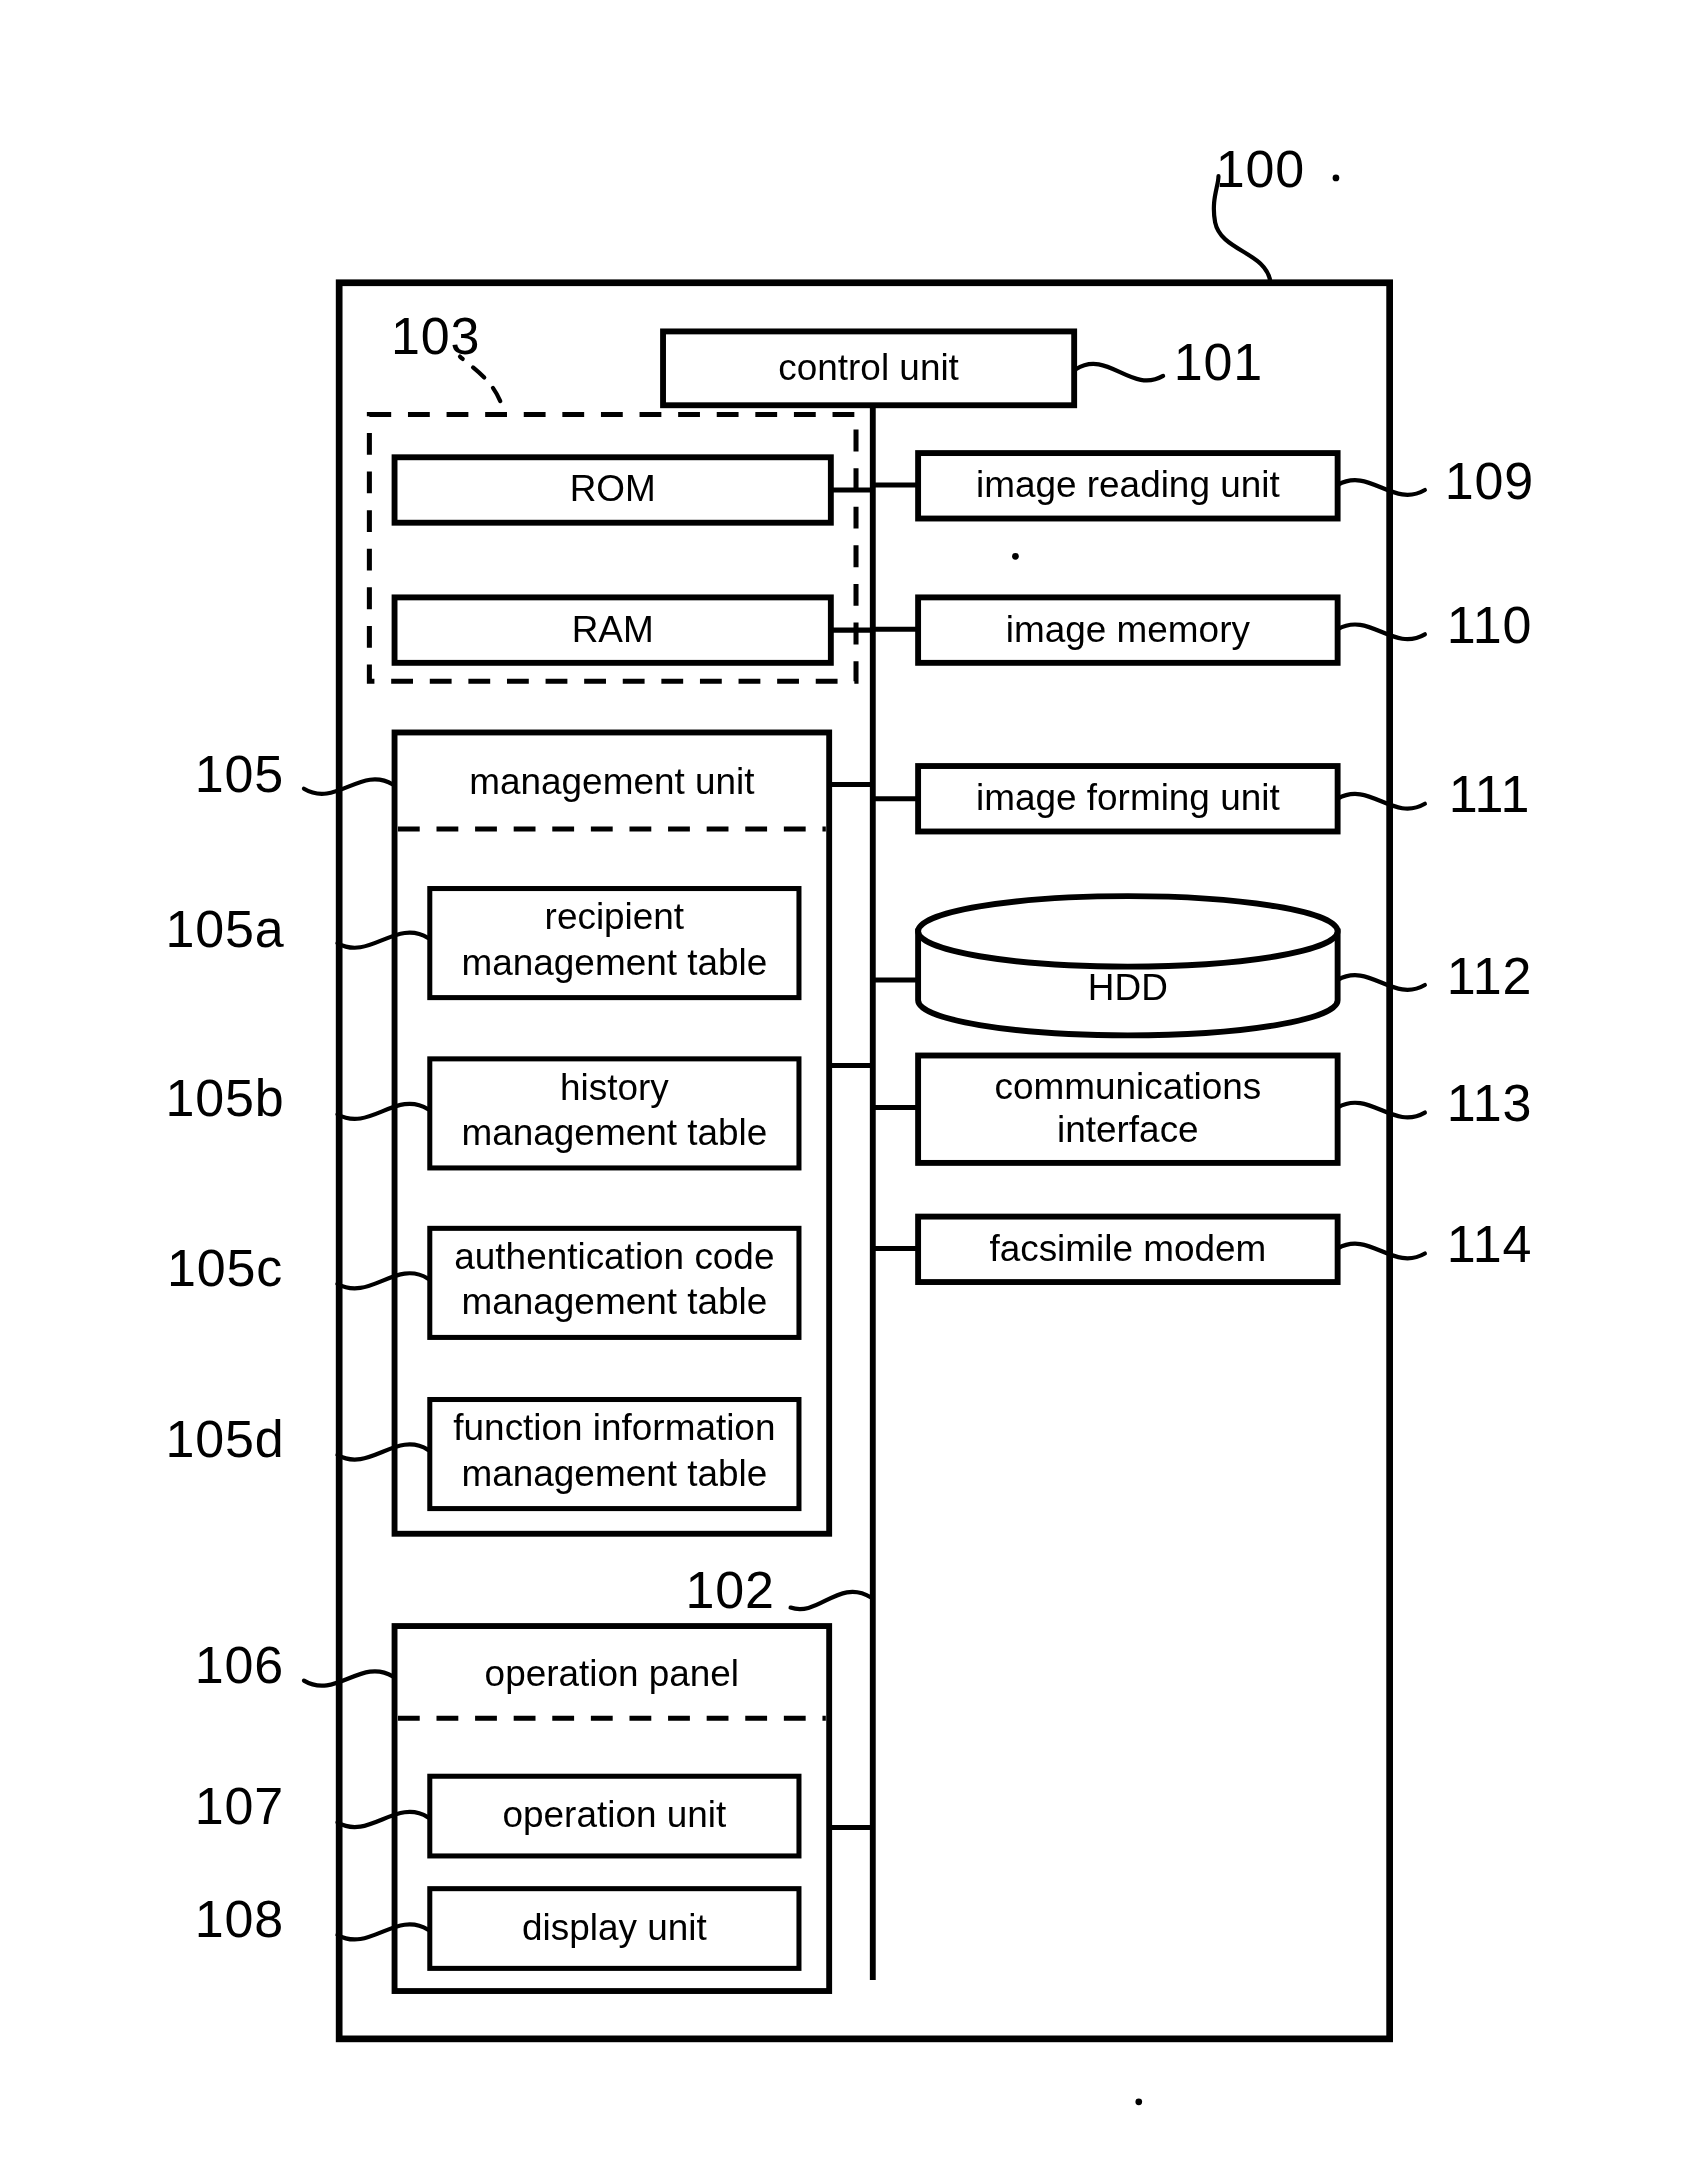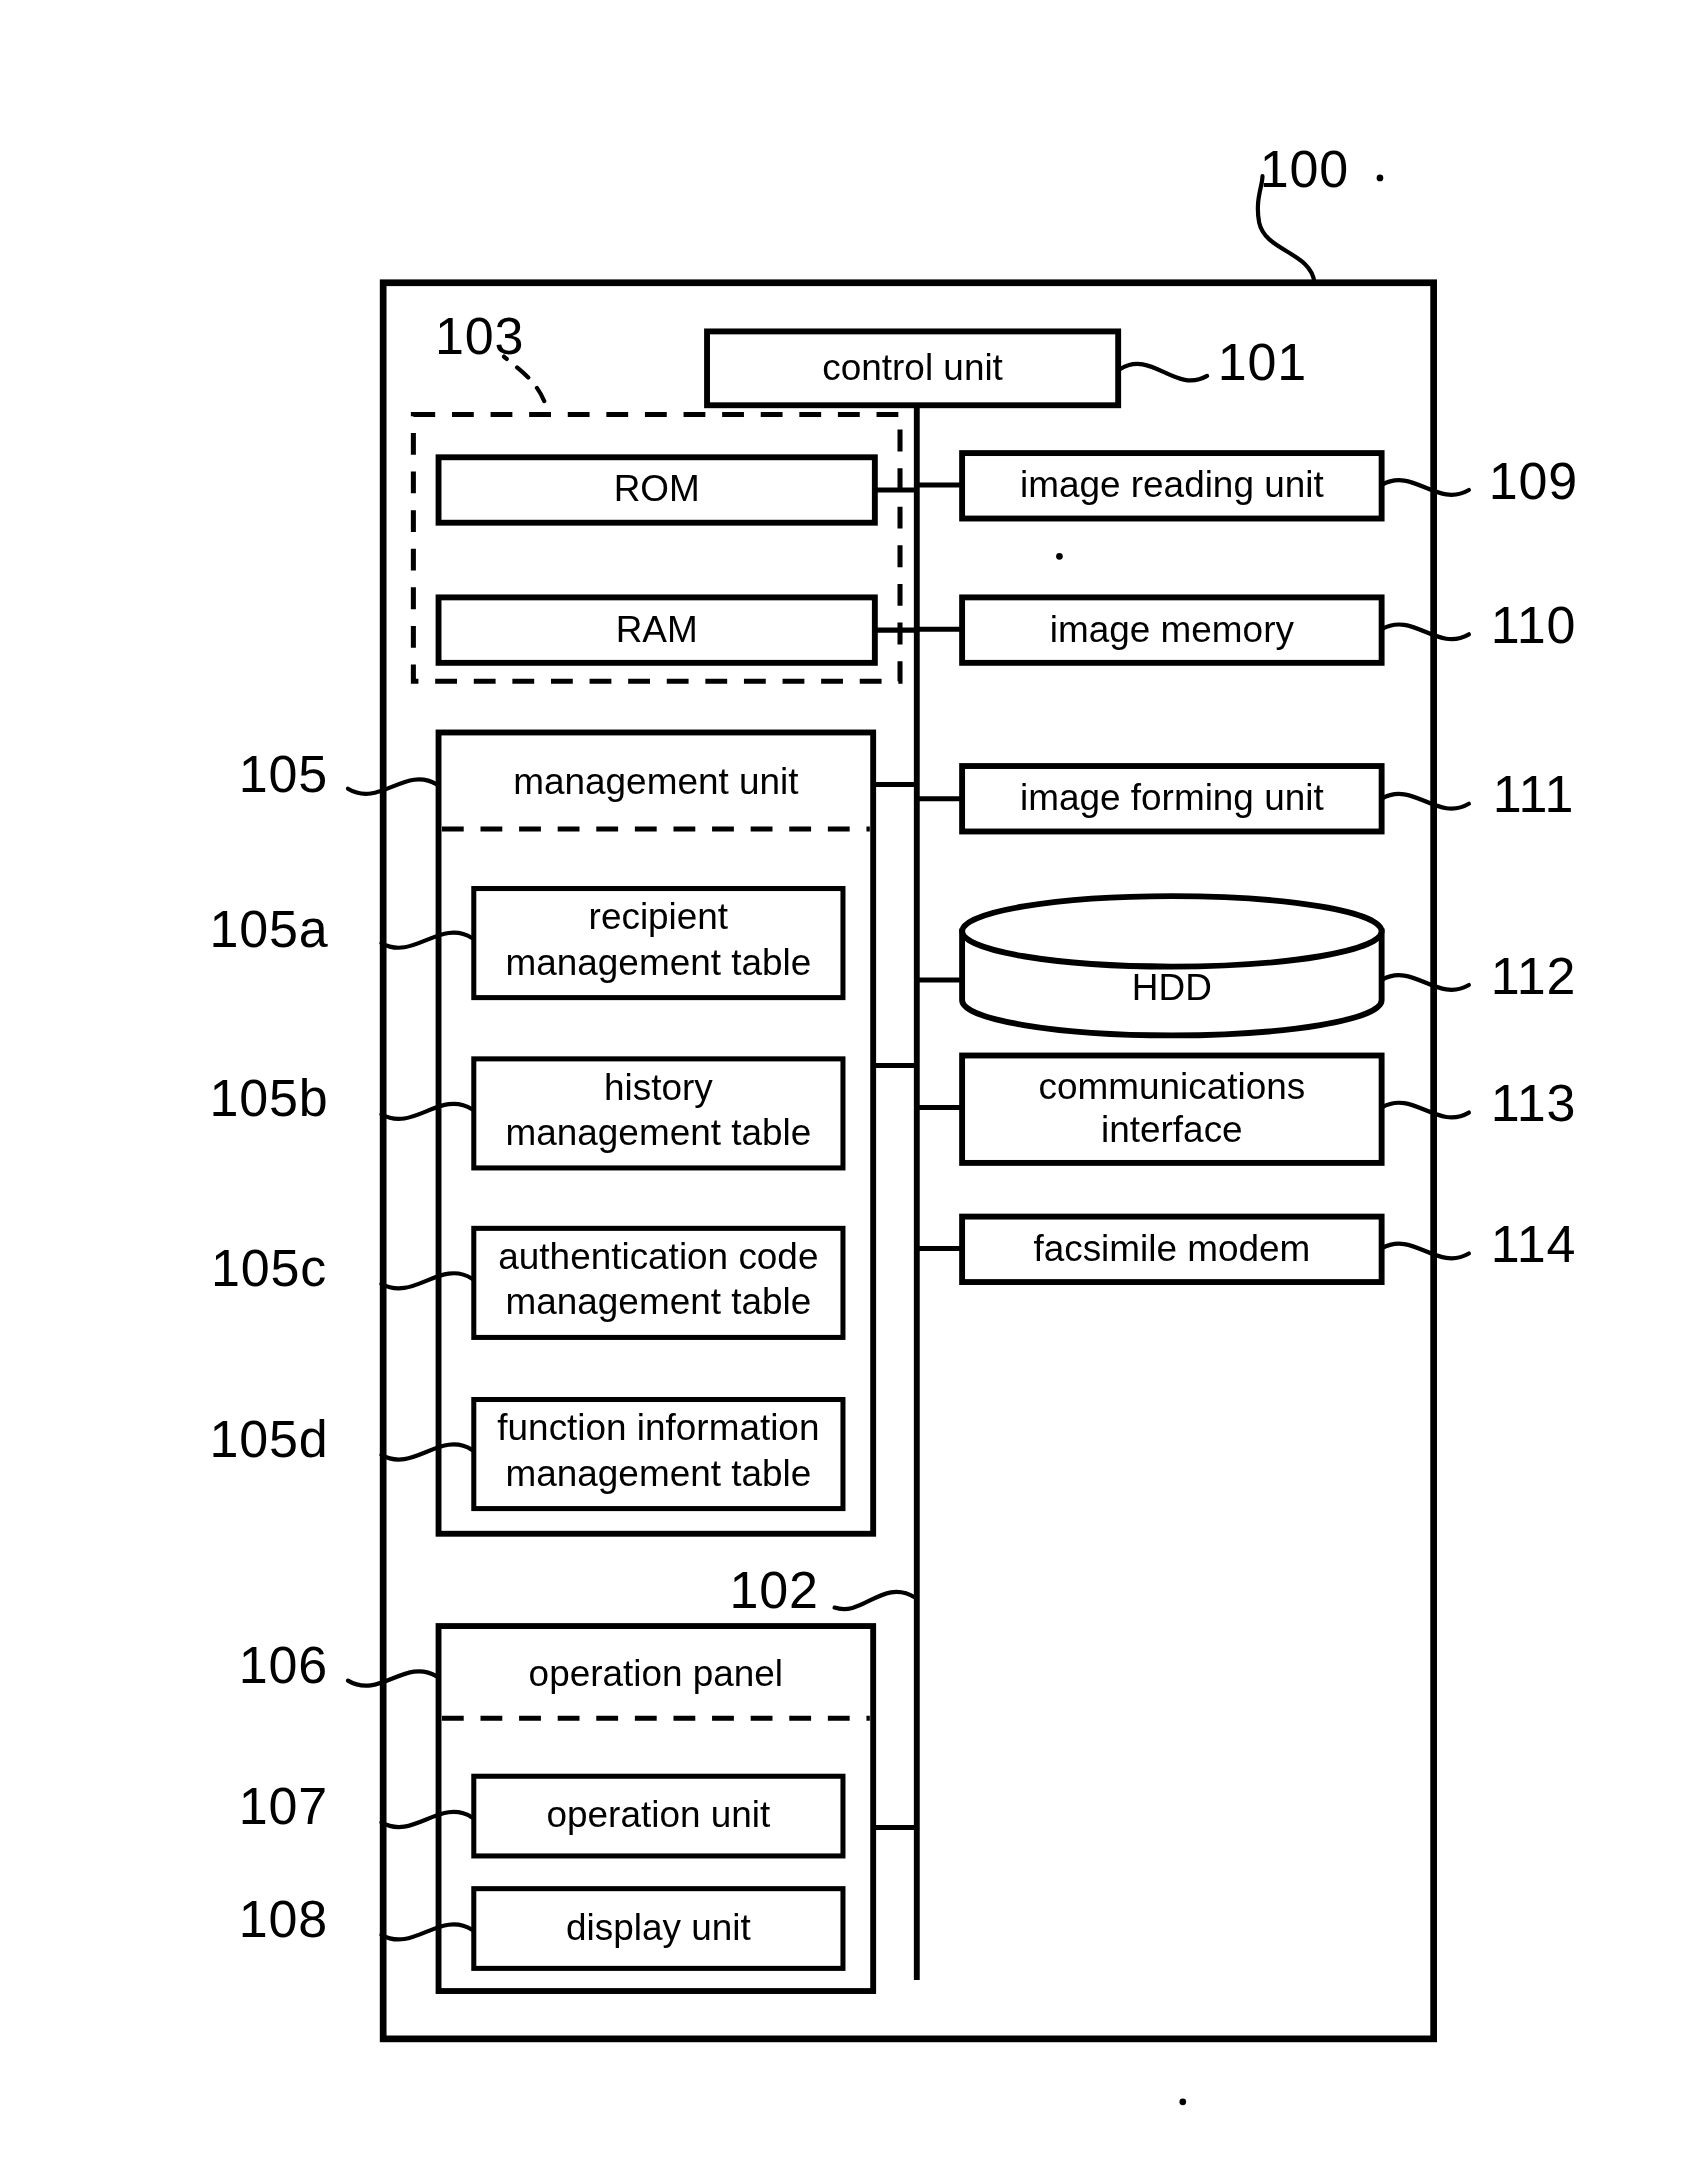--- a/index.html
+++ b/index.html
@@ -11,21 +11,20 @@
     width: 1707px;
     height: 2158px;
     font-family: "Liberation Sans", sans-serif;
     overflow: hidden;
   }
   #diagram-root {
     position: relative;
     width: 1472px;
     height: 2158px;
     background: #ffffff;
-    margin-left: 44px;
   }
   svg.figure {
     display: block;
     width: 1707px;
     height: 2158px;
   }
   .box-rect {
     fill: #ffffff;
     stroke: #000000;
     stroke-width: 7;

